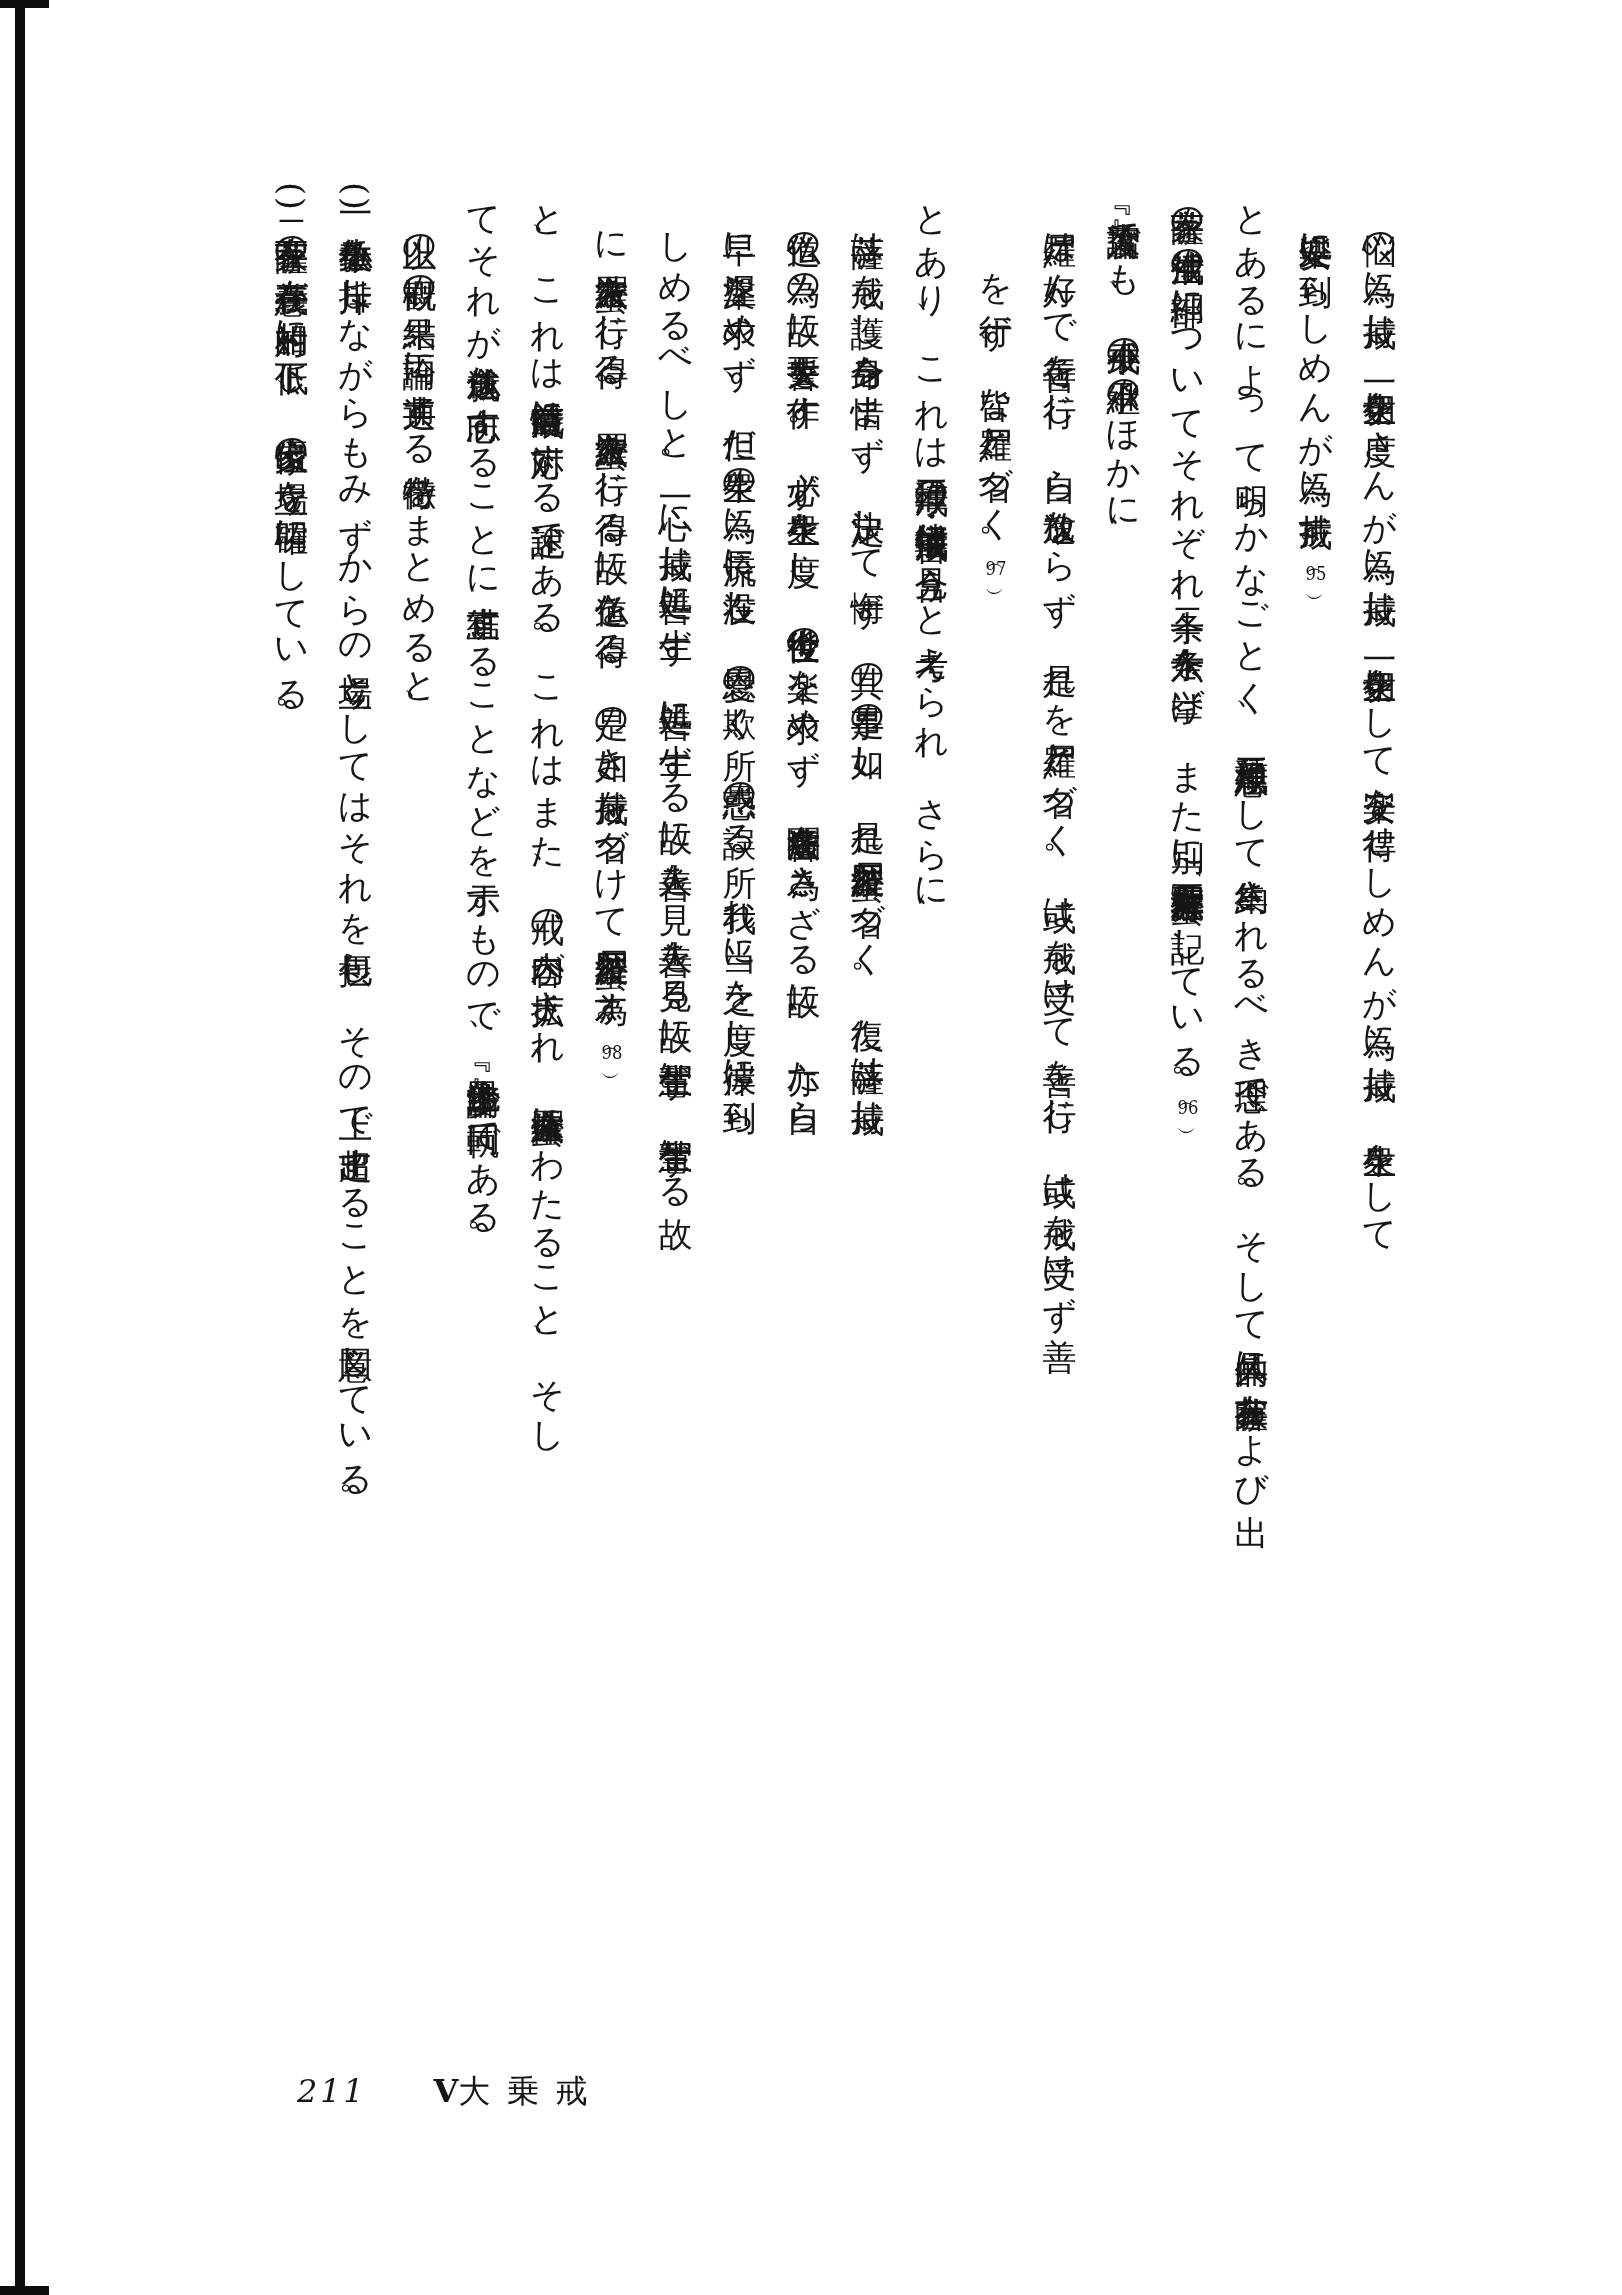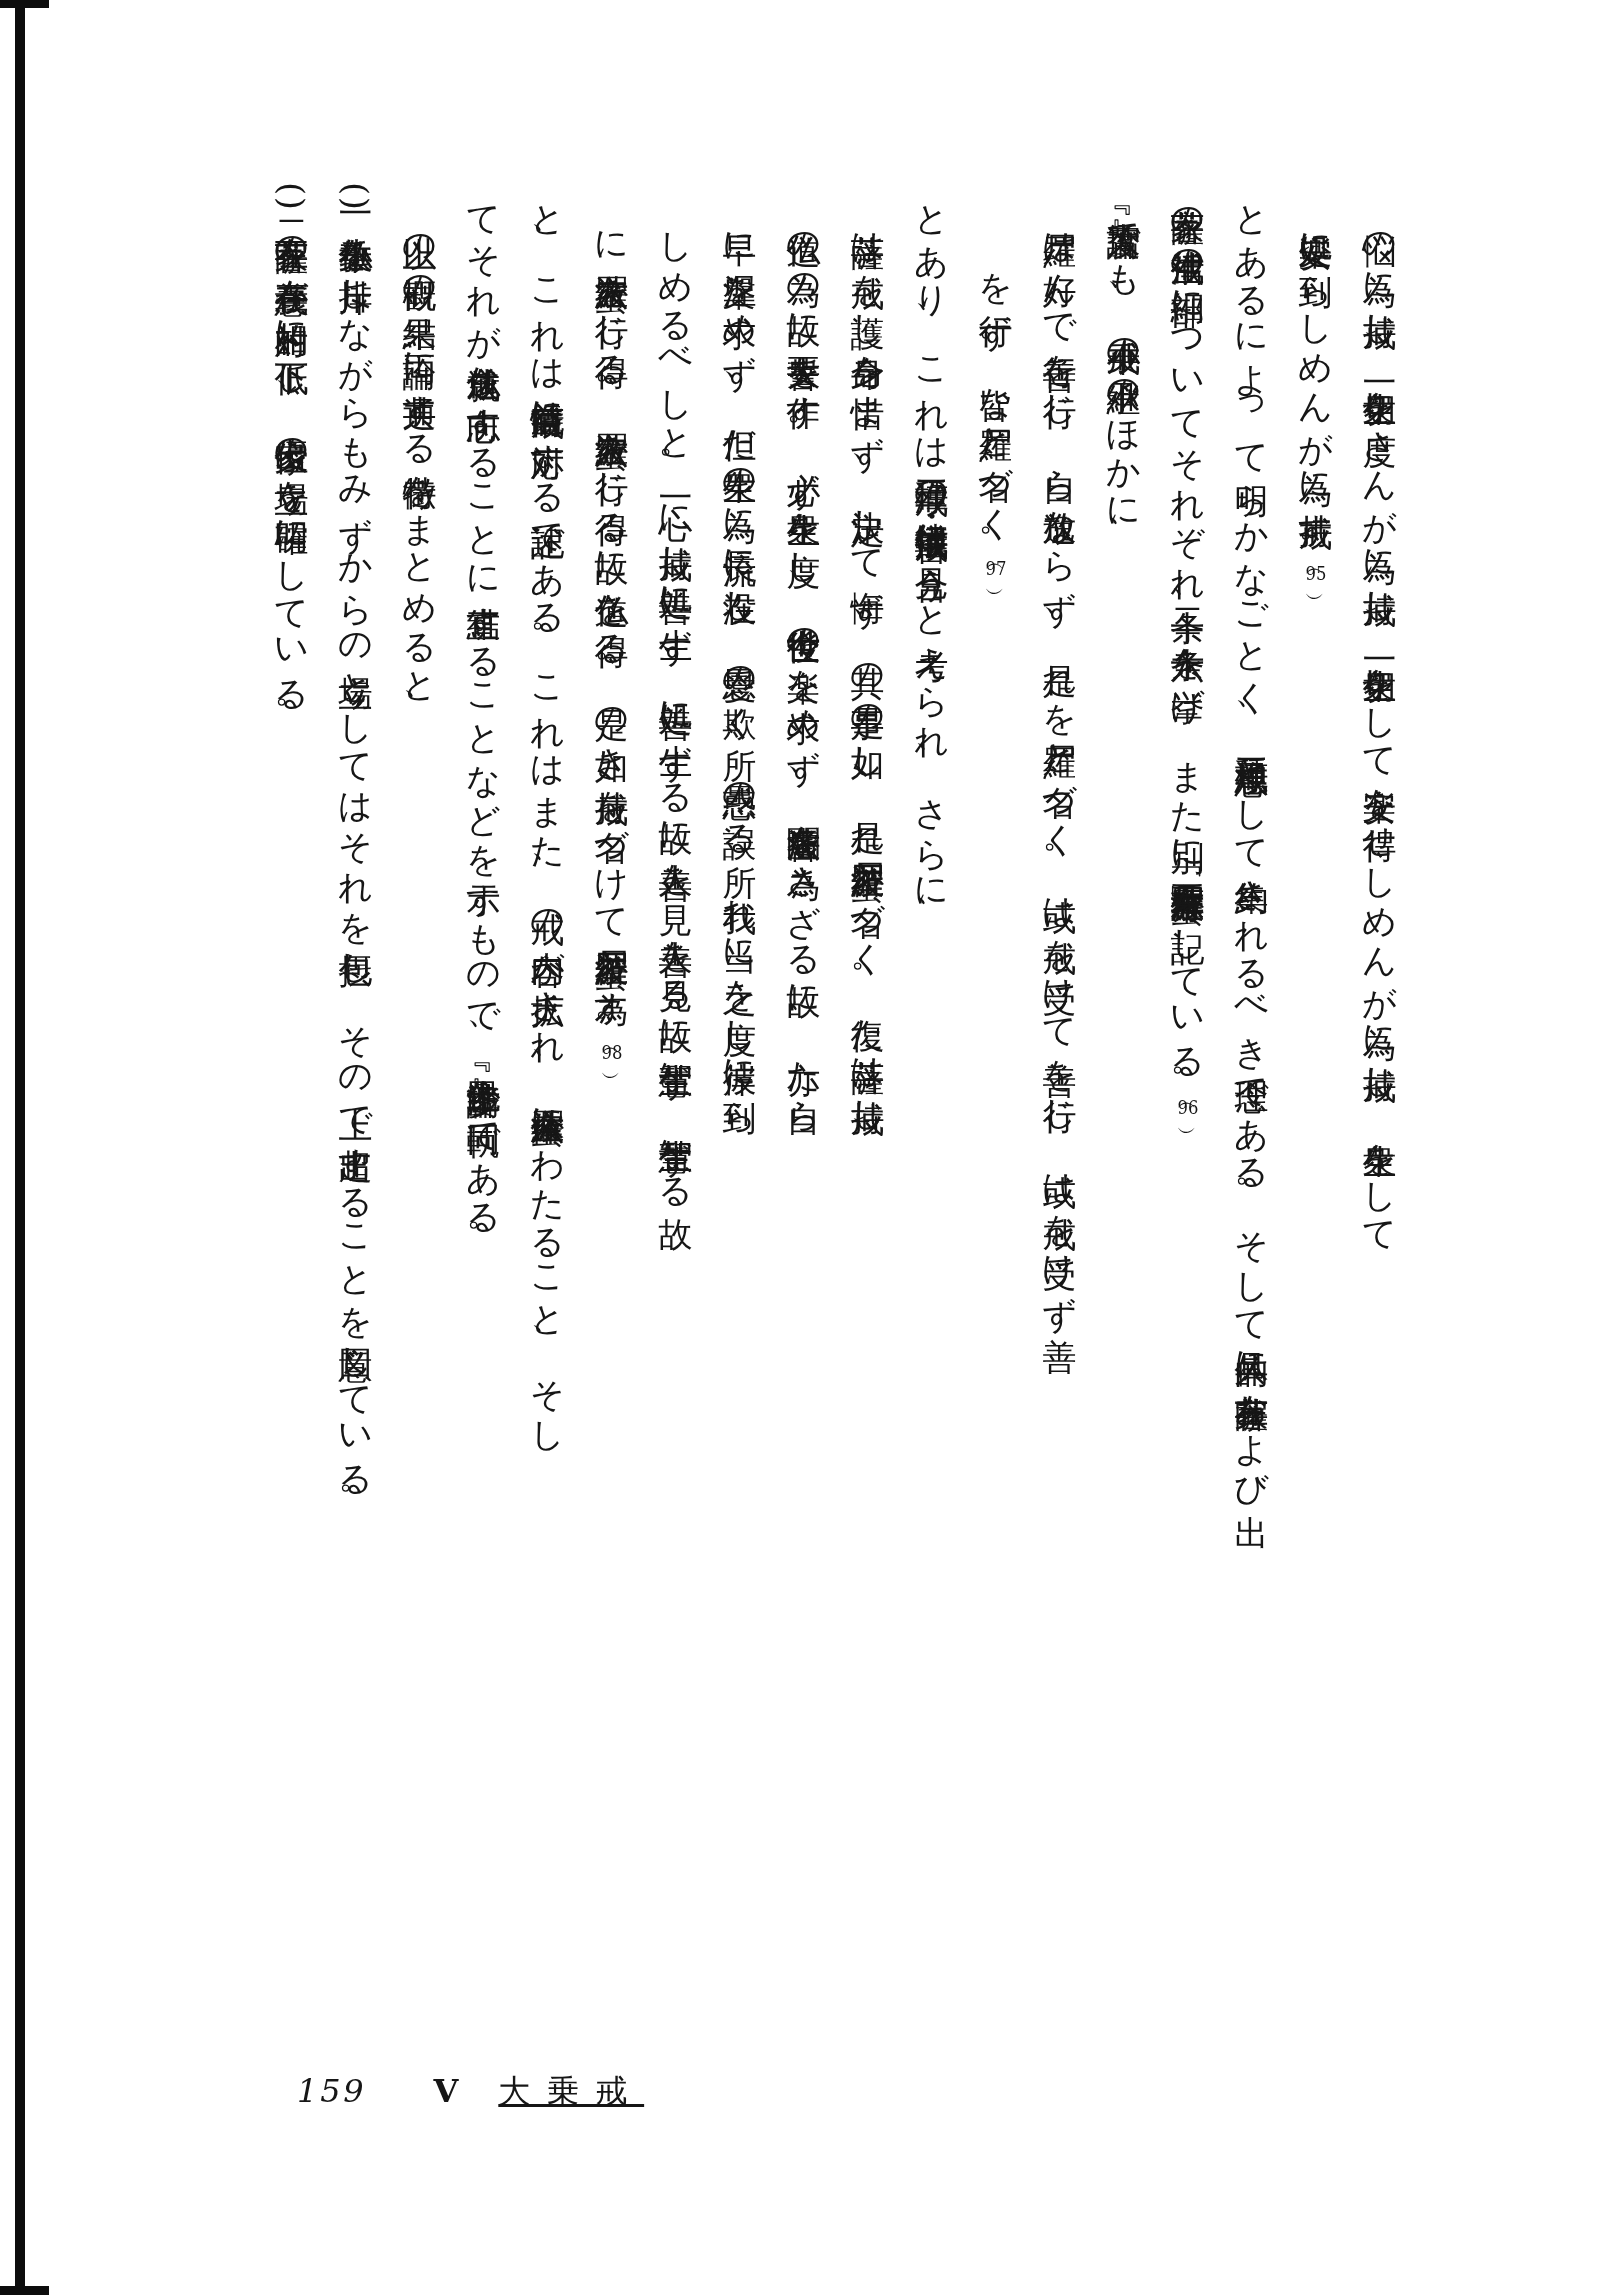--- a/index.html
+++ b/index.html
@@ -46,21 +46,21 @@
 
   
   .footer{
     position:absolute;
     left:297px;top:2070px;
     font-size:32px;
     white-space:nowrap;
   }
   .pageno{font-style:italic;letter-spacing:2.8px;}
   .secno{margin-left:67px;font-weight:bold;}
-  .sectitle{margin-left:40px;letter-spacing:16.6px;text-decoration:underline;}
+  .sectitle{letter-spacing:16.6px;}
 </style>
 </head>
 <body>
 
 <div class="page">
 
   <div class="edge-left"></div>
   <div class="edge-topleft"></div>
   <div class="edge-bottomleft"></div>
 
@@ -98,17 +98,17 @@
 
     <div class="col p-ind2"><span>以上の概観の結果、両論に共通する特徴をまとめると、</span></div>
 
     <div class="col"><span>(一)小乗仏教を排斥しながらもみずからの立場としてはそれを包摂し、その上で超出することを意図している。</span></div>
 
     <div class="col"><span>(二)在家菩薩の存在意義が相対的に低下し、出家優位の立場を明確にしている。</span></div>
 
   </div>
 
   <div class="footer">
-    <span class="pageno">159</span><span class="secno">V</span><span class="sectitle">大乗戒</span>
+    <span class="pageno">211</span><span class="secno">V</span><span class="sectitle">大乗戒</span>
   </div>
 
 </div>
 
 
 </body></html>

